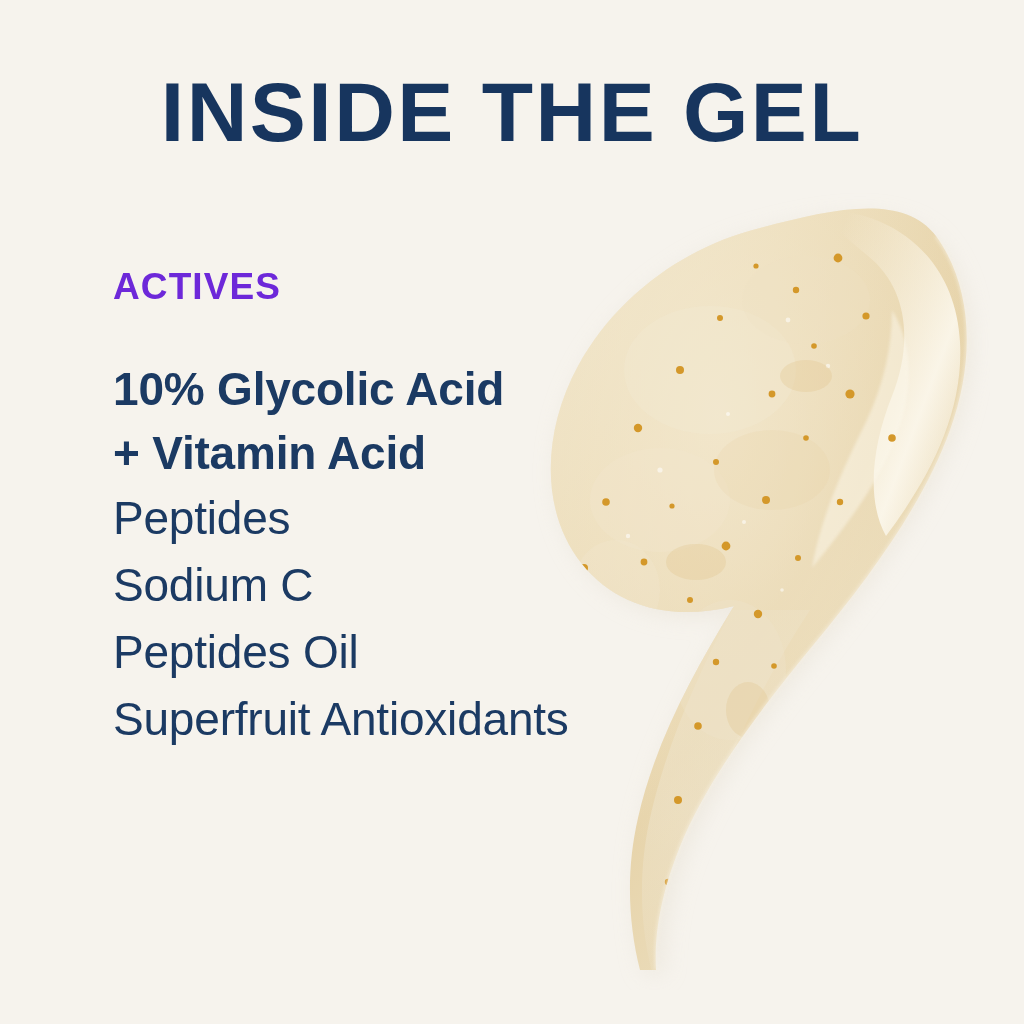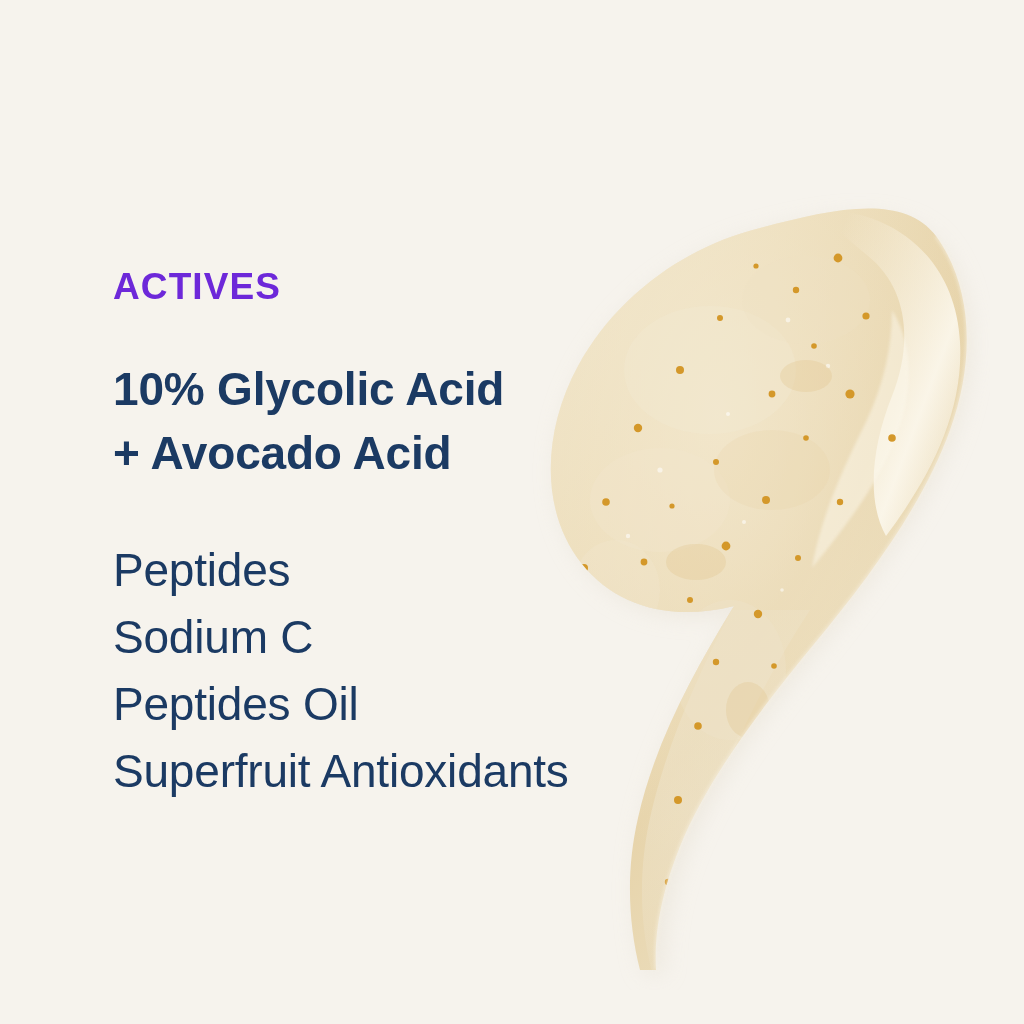--- a/index.html
+++ b/index.html
@@ -59,21 +59,20 @@
     font-family:"Liberation Sans", sans-serif;
     font-weight:600;
     font-size:46px;
     line-height:64px;
     letter-spacing:-0.2px;
     color:#1b3a63;
     white-space:nowrap;
   }
 
   .support-list {
-    margin-top:52px;
     list-style:none;
   }
   .support-list li {
     font-family:"Liberation Sans", sans-serif;
     font-weight:400;
     font-size:46px;
     line-height:67px;
     letter-spacing:-0.2px;
     color:#1b3a63;
     white-space:nowrap;
@@ -86,20 +85,21 @@
     width:470px; height:820px;
     pointer-events:none;
   }
   #gel-swatch svg { display:block; width:100%; height:100%; }
 </style>
 </head>
 <body>
 
 <div id="stage">
 
+  <h1 class="page-title">INSIDE THE GEL</h1>
 
   <div id="gel-swatch">
     <svg viewBox="0 0 470 820" xmlns="http://www.w3.org/2000/svg" aria-hidden="true">
       <defs>
         <linearGradient id="gelBody" x1="0.12" y1="0.08" x2="0.88" y2="0.92">
           <stop offset="0%" stop-color="#efe3c6"></stop>
           <stop offset="26%" stop-color="#ecdcb8"></stop>
           <stop offset="55%" stop-color="#e7d4ab"></stop>
           <stop offset="80%" stop-color="#ecdfc0"></stop>
           <stop offset="100%" stop-color="#f2e8d4"></stop>
@@ -259,21 +259,21 @@
       </g>
     </svg>
   </div>
 
   <div class="text-col">
 
     <div class="actives-label">ACTIVES</div>
 
     <ul class="actives-list">
       <li>10% Glycolic Acid</li>
-      <li>+ Avocado Acid</li>
+      <li>+ Vitamin Acid</li>
     </ul>
 
     <ul class="support-list">
       <li>Peptides</li>
       <li>Sodium C</li>
       <li>Peptides Oil</li>
       <li>Superfruit Antioxidants</li>
     </ul>
 
   </div>

